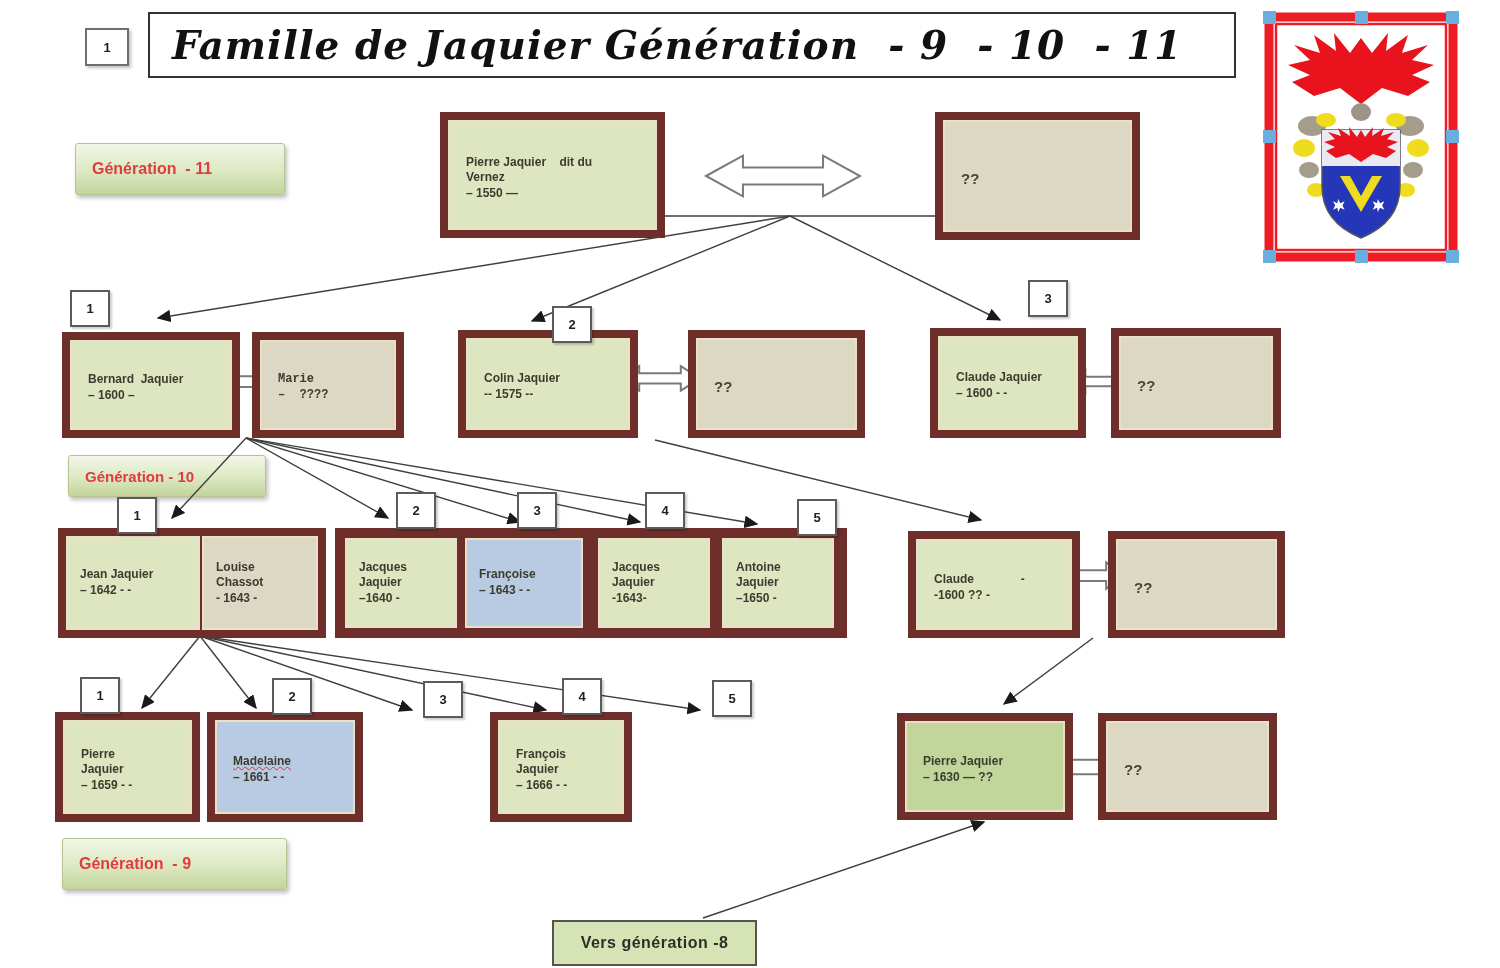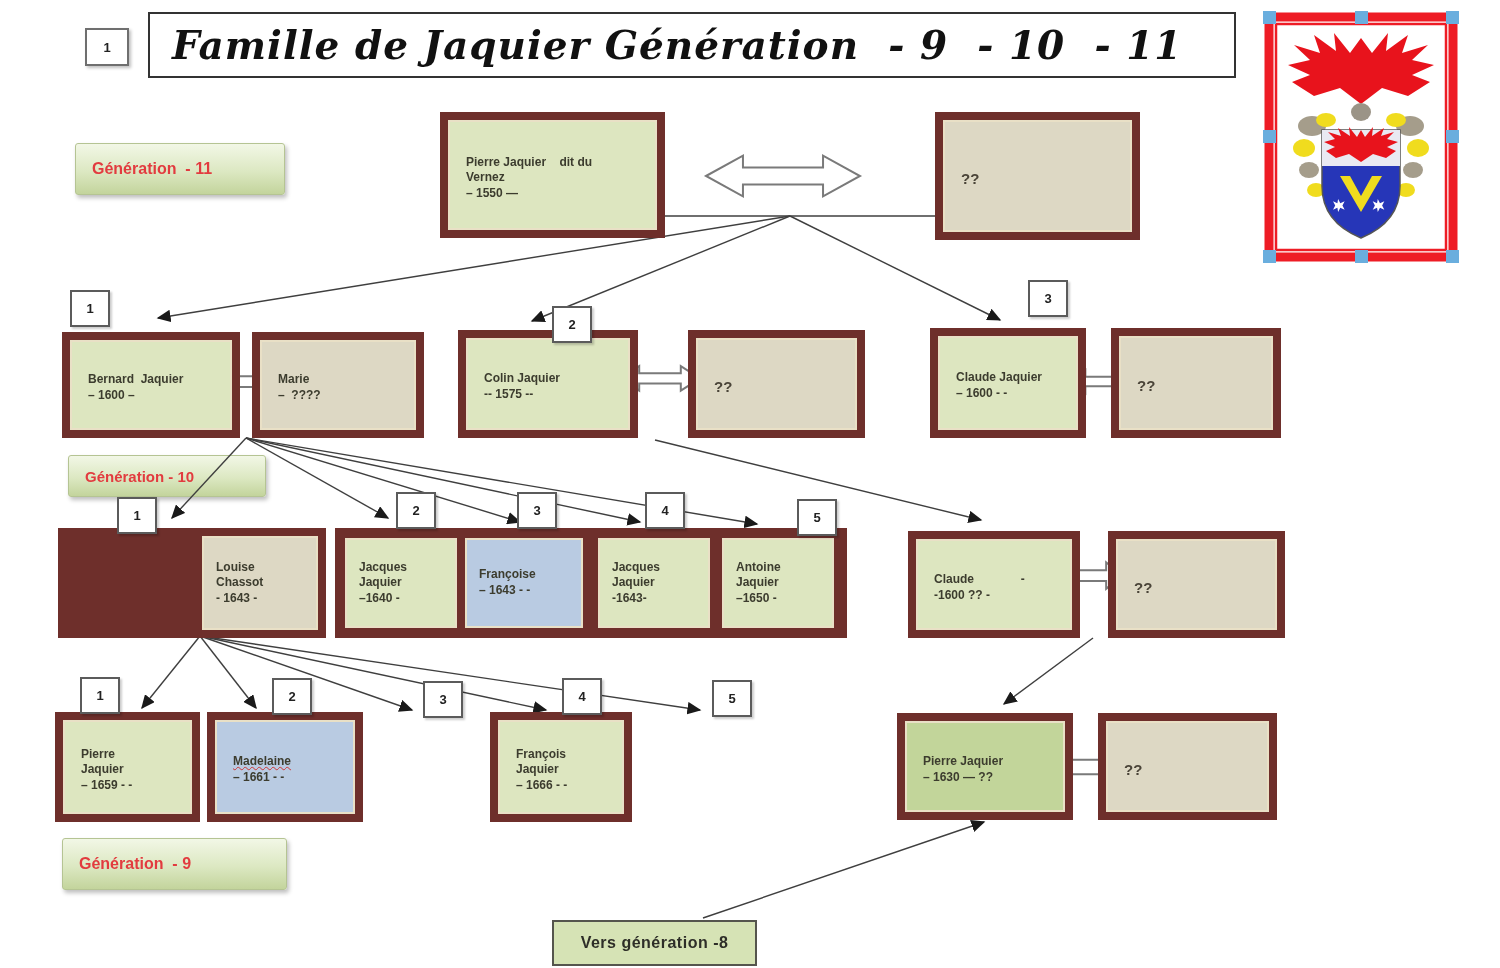--- a/index.html
+++ b/index.html
@@ -158,21 +158,21 @@
     </div>
   </div>
 
   <div class="badge" style="left:70px;top:290px;">1</div>
   <div class="pbox" style="left:62px;top:332px;width:178px;height:106px;">
     <div class="inner fill-green">
       <div class="pname">Bernard  Jaquier</div>
       <div class="pdates">– 1600 –</div>
     </div>
   </div>
-  <div class="pbox" style="left:252px;top:332px;width:172px;height:106px;">
+  <div class="pbox" style="left:252px;top:332px;width:152px;height:106px;font-family:Liberation Mono, monospace;">
     <div class="inner fill-tan">
       <div class="pname">Marie</div>
       <div class="pdates">–  ????</div>
     </div>
   </div>
 
   <div class="badge" style="left:552px;top:306px;">2</div>
   <div class="pbox" style="left:458px;top:330px;width:180px;height:108px;">
     <div class="inner fill-green">
       <div class="pname">Colin Jaquier</div>
@@ -193,20 +193,24 @@
     </div>
   </div>
   <div class="pbox" style="left:1111px;top:328px;width:170px;height:110px;">
     <div class="inner fill-tan">
       <div class="pname qq">??</div>
     </div>
   </div>
 
   <div class="badge" style="left:117px;top:497px;">1</div>
   <div class="group" style="left:58px;top:528px;width:268px;height:110px;">
+    <div class="cell fill-green" style="left:8px;top:8px;width:134px;height:94px;">
+      <div class="pname">Jean Jaquier</div>
+      <div class="pdates">– 1642 - -</div>
+    </div>
     <div class="cell fill-tan" style="left:144px;top:8px;width:116px;height:94px;">
       <div class="pname">Louise
 Chassot</div>
       <div class="pdates">- 1643 -</div>
     </div>
   </div>
 
   <div class="badge" style="left:396px;top:492px;">2</div>
   <div class="badge" style="left:517px;top:492px;">3</div>
   <div class="badge" style="left:645px;top:492px;">4</div>

